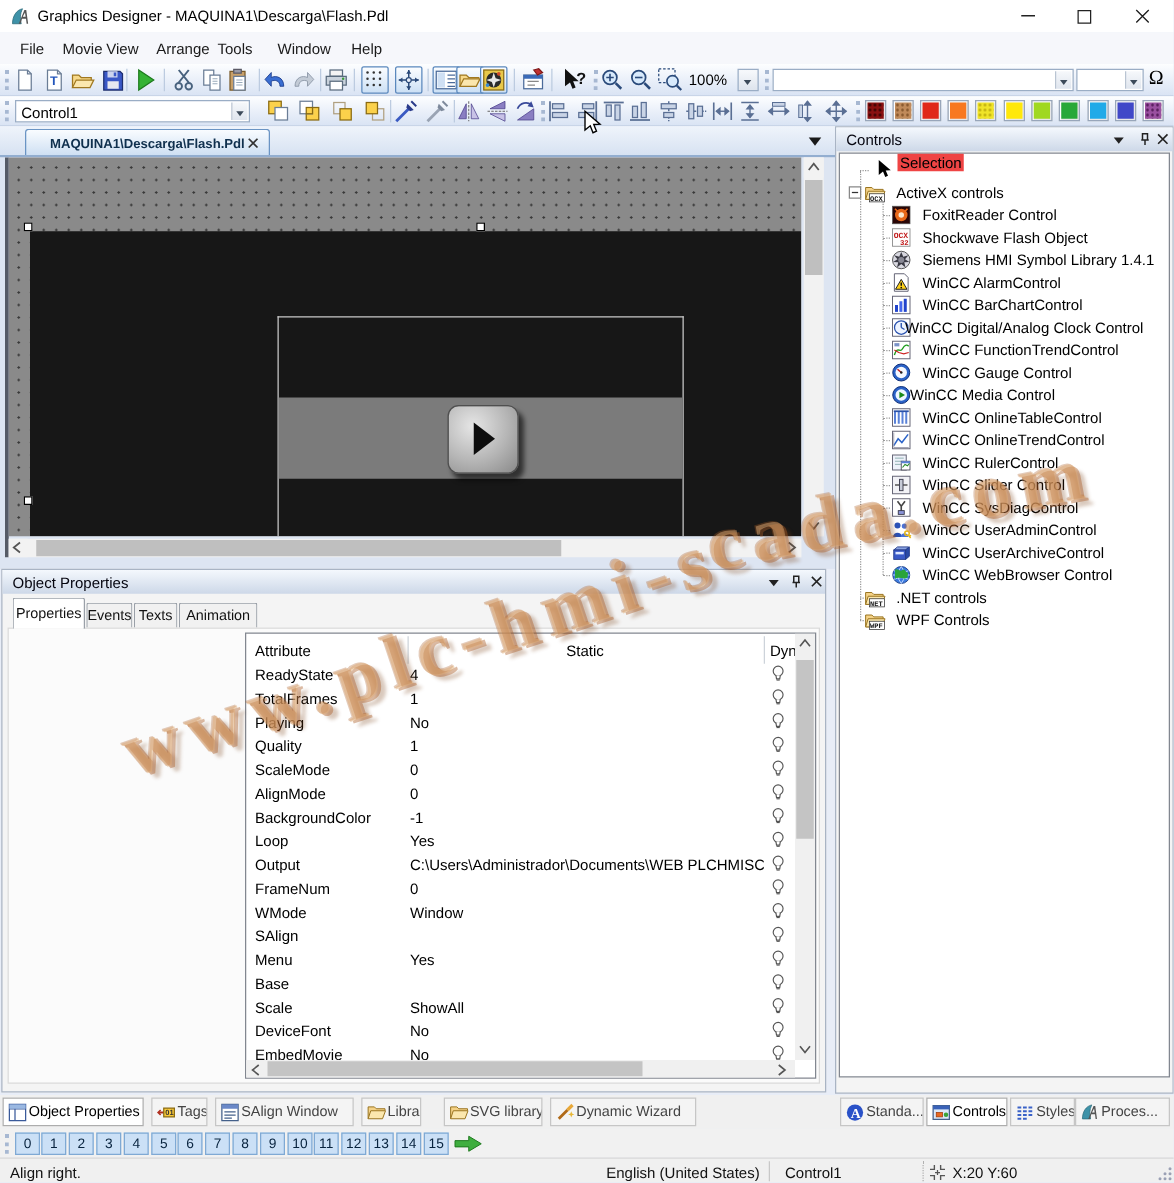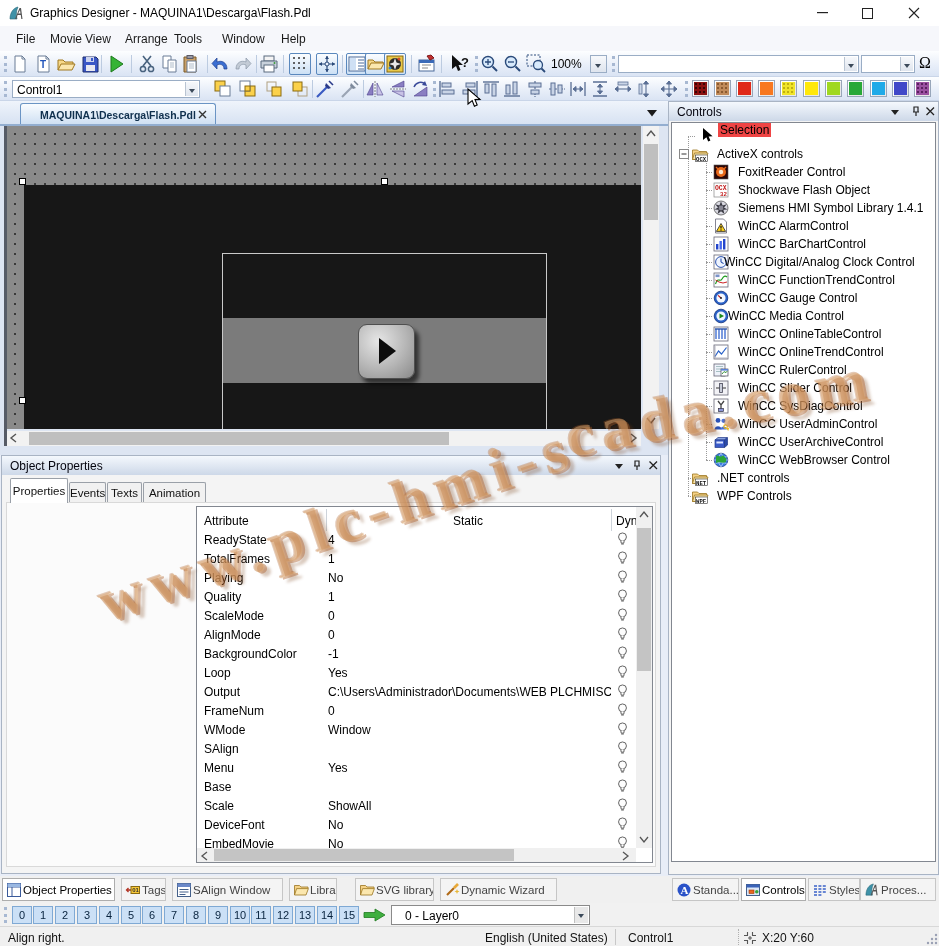--- a/index.html
+++ b/index.html
@@ -848,24 +848,20 @@
     <div class="lbtn" style="left:208px">9</div>
     <div class="lbtn" style="left:230px">10</div>
     <div class="lbtn" style="left:251px">11</div>
     <div class="lbtn" style="left:273px">12</div>
     <div class="lbtn" style="left:295px">13</div>
     <div class="lbtn" style="left:317px">14</div>
     <div class="lbtn" style="left:339px">15</div>
     <svg style="left:364px;top:6px" width="22" height="12">
       <path d="M0 3.5 h11 V0 L21 6 L11 12 V8.5 H0 Z" fill="#3fae3f" stroke="#1e7a1e" stroke-width="0.8"></path>
     </svg>
-    <span class="combo" style="left:391px;top:2px;width:199px;height:20px;border-color:#8a8a8a">
-      <span style="position:absolute;left:13px;top:3px;font-size:12px;color:#000">0 - Layer0</span>
-      <span class="arr" style="width:14px;background:#e8e8e8;border-left:1px solid #c0c0c0"></span>
-    </span>
   </div>
 <div id="statusbar" class="abs">
     <span style="position:absolute;left:8px;top:4px">Align right.</span>
     <span style="position:absolute;left:485px;top:4px">English (United States)</span>
     <div style="position:absolute;left:615px;top:2px;width:1px;height:16px;background:#c8c8c8"></div>
     <span style="position:absolute;left:628px;top:4px">Control1</span>
     <div style="position:absolute;left:738px;top:2px;width:1px;height:16px;border-left:1px dotted #b0b0b0"></div>
     <svg style="left:744px;top:5px" width="12" height="12">
       <path d="M3.5 0 v3.5 h-3.5 M8.5 0 v3.5 h3.5 M3.5 12 v-3.5 h-3.5 M8.5 12 v-3.5 h3.5" fill="none" stroke="#555" stroke-width="1.1"></path>
       <path d="M6 4 v4 M4 6 h4" stroke="#555" stroke-width="1"></path>

